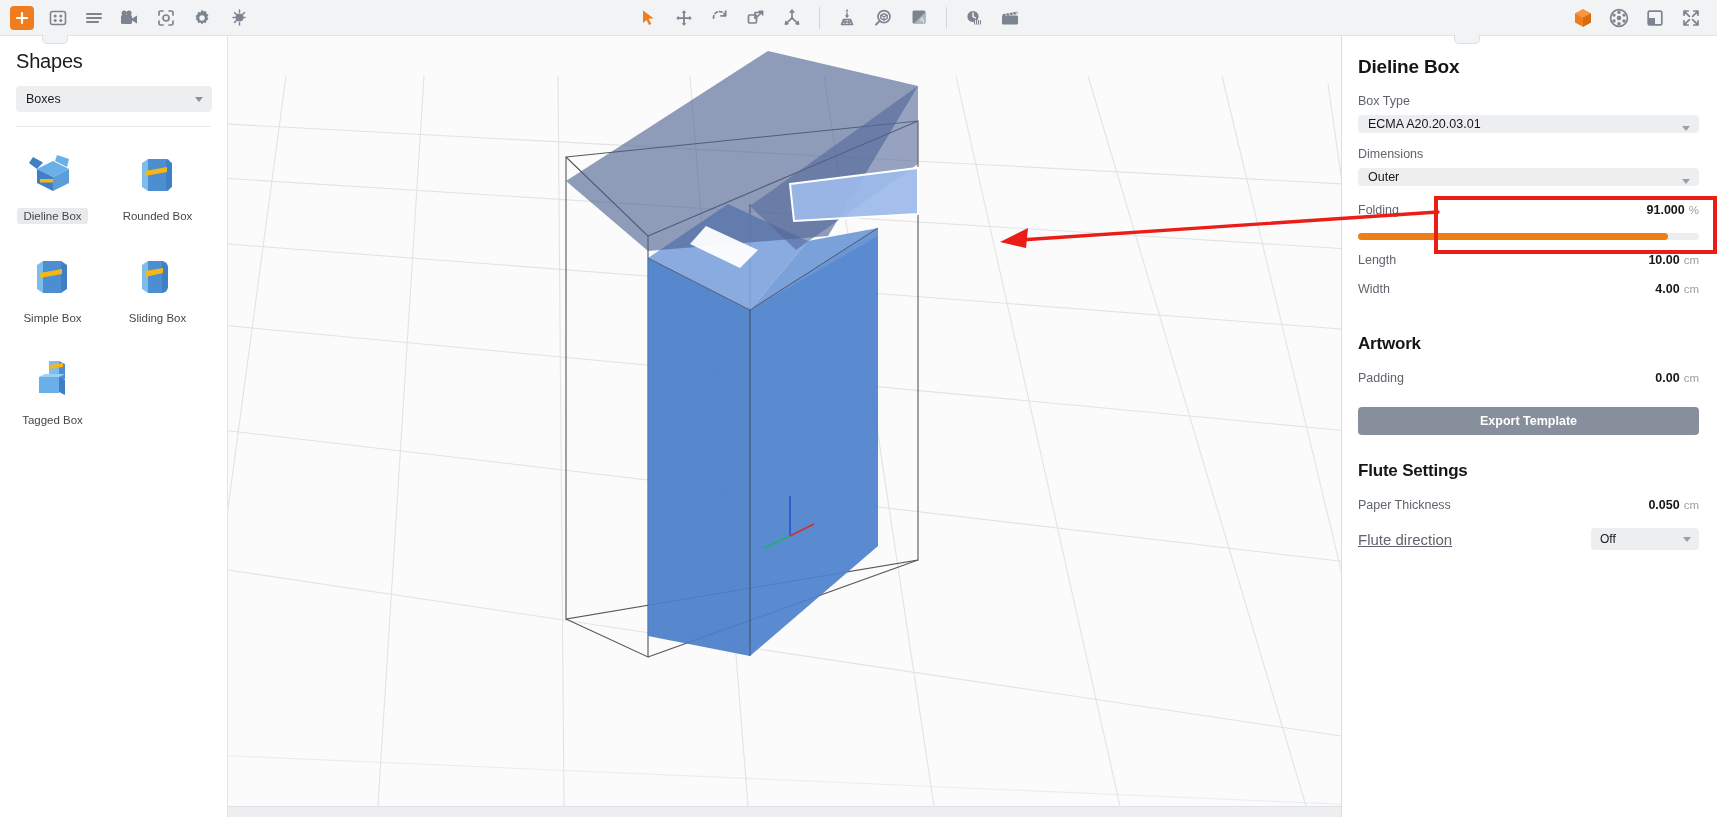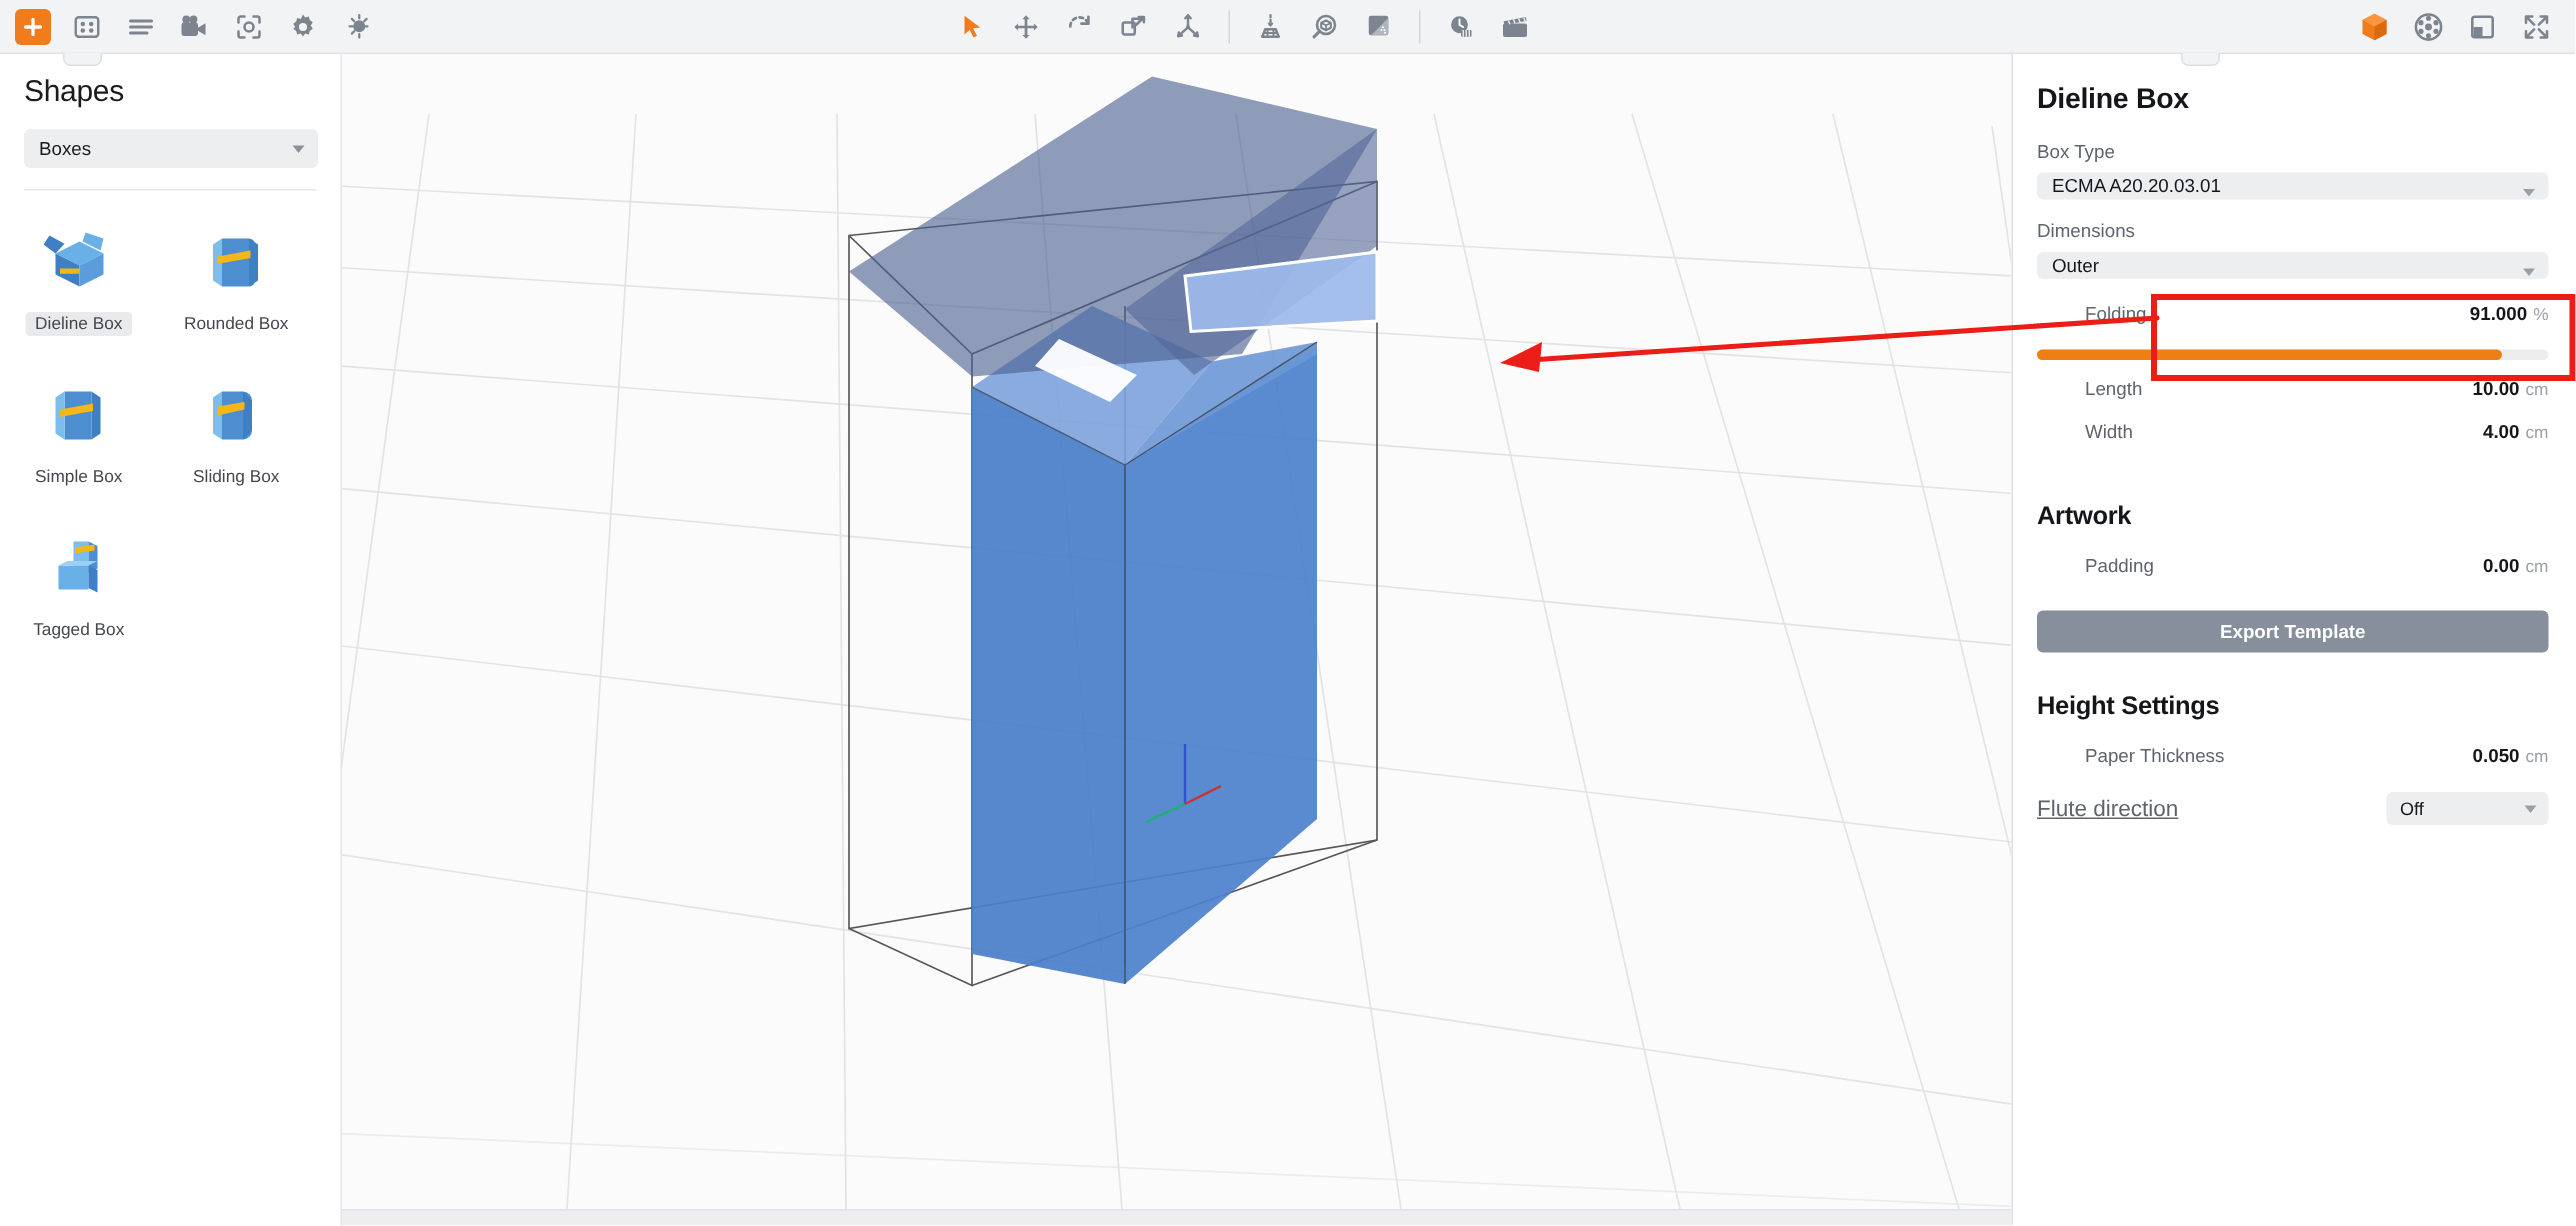--- a/index.html
+++ b/index.html
@@ -132,21 +132,20 @@
     position: absolute; right: 9px; top: 11px;
     width: 0; height: 0;
     border-left: 4px solid transparent;
     border-right: 4px solid transparent;
     border-top: 5px solid #9aa0a8;
   }
   .rp-row {
     display: flex; align-items: baseline;
     justify-content: space-between;
     height: 29px;
-    margin-left: 32px;
   }
   .rp-row .k { font-size: 12.5px; color: #5f646c; }
   .rp-row .v { font-size: 12.5px; color: #15161a; font-weight: bold; }
   .rp-row .u { font-size: 11.5px; color: #9aa0a8; font-weight: normal; margin-left: 4px; }
   .slider {
     position: relative;
     height: 7px; border-radius: 4px;
     background: #ecedef;
     margin: 4px 0 4px 0;
     cursor: pointer;
@@ -529,21 +528,21 @@
       <span><span class="v">4.00</span><span class="u">cm</span></span>
     </div>
 
     <div class="rp-section">Artwork</div>
     <div class="rp-row">
       <span class="k">Padding</span>
       <span><span class="v">0.00</span><span class="u">cm</span></span>
     </div>
     <div class="rp-btn">Export Template</div>
 
-    <div class="rp-section">Height Settings</div>
+    <div class="rp-section">Flute Settings</div>
     <div class="rp-row">
       <span class="k">Paper Thickness</span>
       <span><span class="v">0.050</span><span class="u">cm</span></span>
     </div>
     <div class="rp-row-select">
       <span class="k" style="font-size:15px;color:#5f646c;text-decoration:underline;">Flute direction</span>
       <div class="rp-inline-select">
         <span>Off</span>
         <span class="caret"></span>
       </div>

